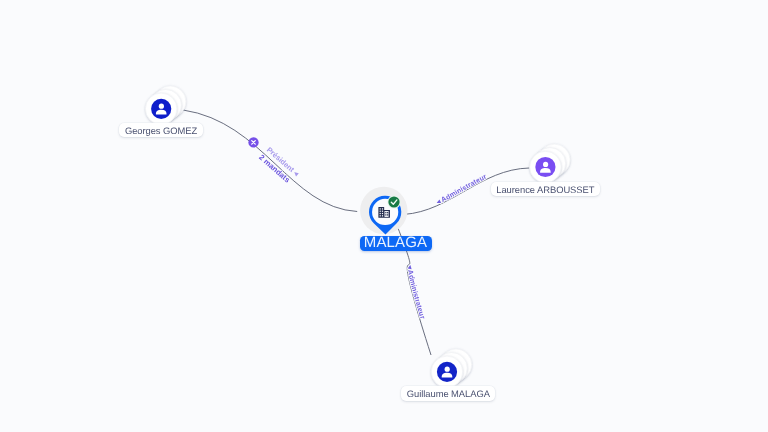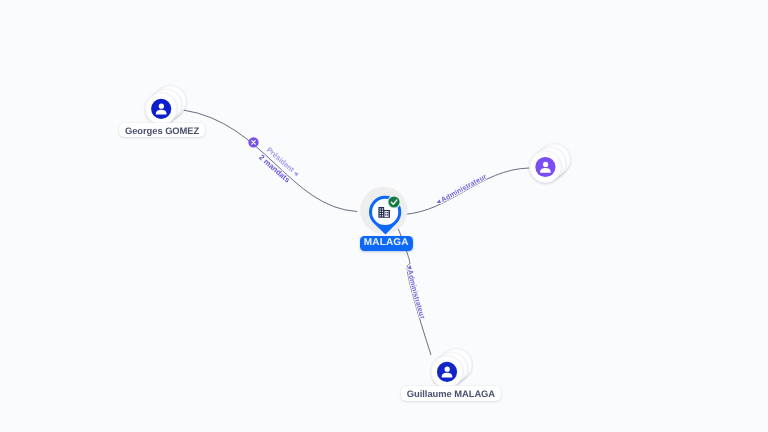--- a/index.html
+++ b/index.html
@@ -7,22 +7,22 @@
   body{width:768px;height:432px;background:#fafbfd;overflow:hidden;
        font-family:"Liberation Sans",sans-serif;-webkit-font-smoothing:antialiased;
        text-rendering:geometricPrecision;}
   #stage{position:relative;width:768px;height:432px;background:#fafbfd;}
   svg.layer{position:absolute;left:0;top:0;width:768px;height:432px;overflow:visible;
         transform:translateZ(0);}
   svg text{-webkit-font-smoothing:antialiased;}
   .node{position:absolute;}
   .chip{position:absolute;transform:translateZ(0);background:#ffffff;border-radius:5px;white-space:nowrap;
         color:#4a5170;font-size:9.4px;line-height:15.4px;height:14.4px;padding:0 5.5px;letter-spacing:-0.05px;
-        box-shadow:0 1px 2.5px rgba(30,40,70,.12), 0 0 0 0.5px rgba(235,238,244,.9);font-weight:bold;}
-  .chip-center{background:#0d68f5;color:#e8f2ff;font-size:10px;border-radius:4.5px;
+        box-shadow:0 1px 2.5px rgba(30,40,70,.12), 0 0 0 0.5px rgba(235,238,244,.9);}
+  .chip-center{background:#0d68f5;color:#e8f2ff;font-size:15px;border-radius:4.5px;
         line-height:14.4px;height:14.4px;padding:0 4.3px;letter-spacing:0.15px;
         box-shadow:0 1px 2.5px rgba(20,70,160,.28);}
 </style>
 </head>
 <body>
 
 <div id="stage">
 
   <svg class="layer" viewBox="0 0 768 432">
     <path d="M183.1,110 C263.6,122.0 290.1,207.8 357.2,211.5" fill="none" stroke="#585d70" stroke-width="0.9"></path>
@@ -93,20 +93,21 @@
           </g>
         <circle cx="0" cy="0" r="10.1" fill="#7a4ef2"></circle>
         <g fill="#ffffff">
           <circle cx="0.2" cy="-2.6" r="2.6"></circle>
           <path d="M-5.3,5.8 L-5.3,5.0 C-5.3,2.0 -3.2,0.9 0.2,0.9 C3.6,0.9 5.3,2.0 5.3,5.0 L5.3,5.8 Z"></path>
         </g>
       </g>
     </svg>
   </div>
 
+  <div class="chip" style="left:490.8px;top:181.9px;">Laurence ARBOUSSET</div>
 
   <div class="node" style="left:0;top:0">
     <svg class="layer" viewBox="0 0 768 432">
       <g transform="translate(447,371.8)">
         <g filter="url(#nodeshadow)">
             <circle cx="9.0" cy="-7.2" r="15.7" fill="#ffffff" stroke="#f1f2f5" stroke-width="0.7"></circle>
           </g>
         <g filter="url(#nodeshadow)">
             <circle cx="4.5" cy="-3.6" r="15.7" fill="#ffffff" stroke="#f1f2f5" stroke-width="0.7"></circle>
           </g>

